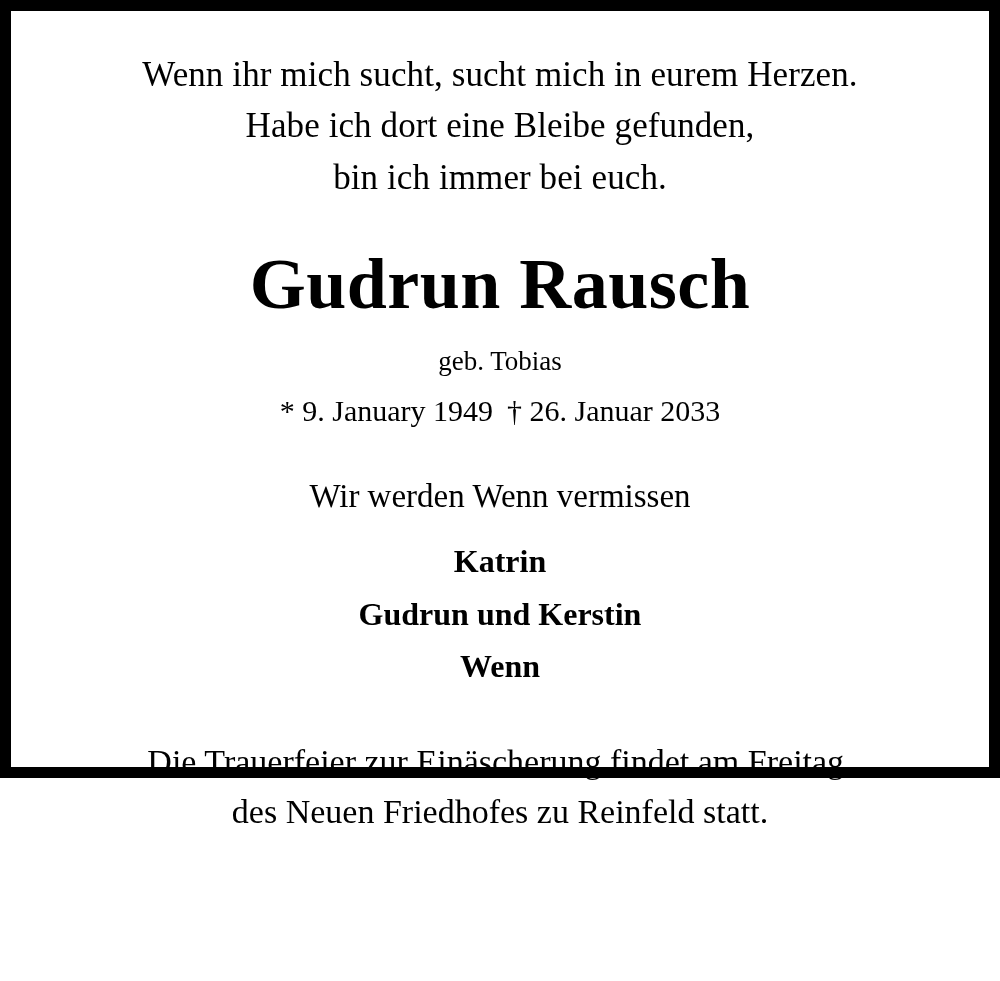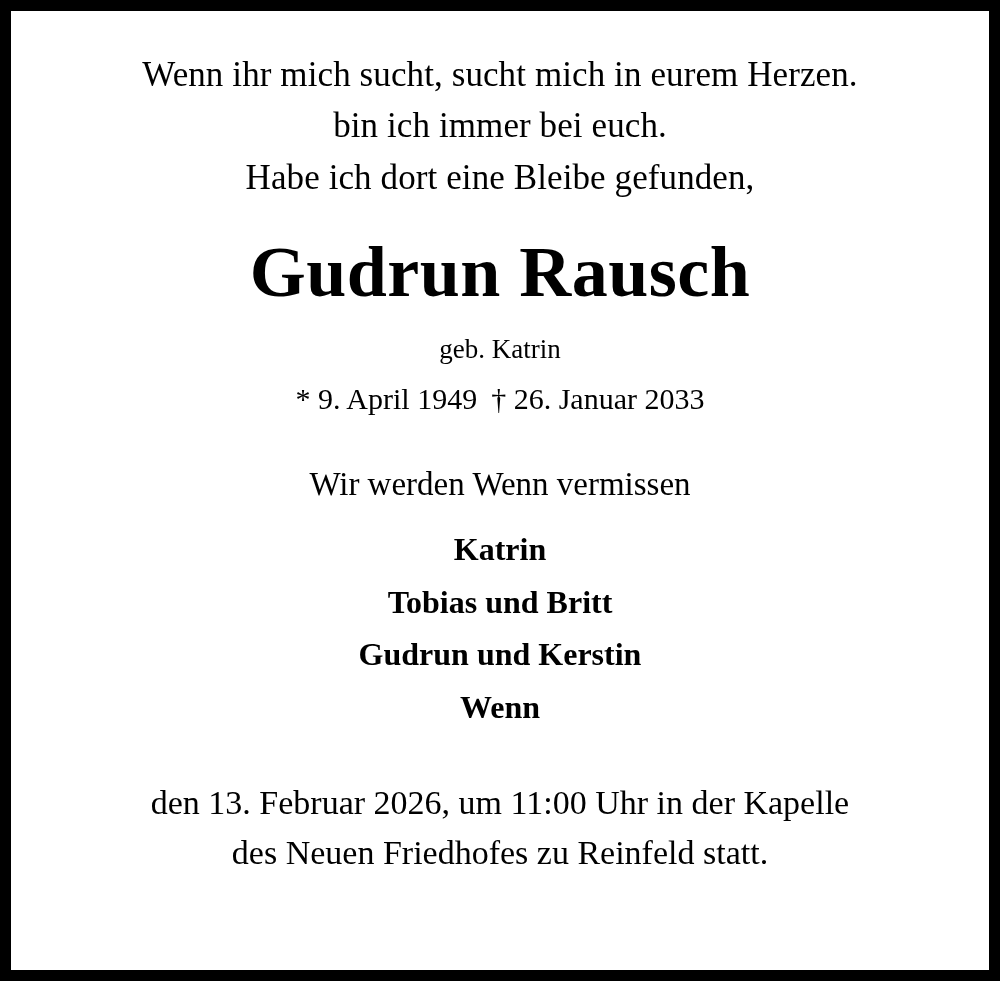--- a/index.html
+++ b/index.html
@@ -9,40 +9,40 @@
   }
   body {
     width: 1000px;
     height: 981px;
     font-family: "Liberation Serif", serif;
     color: #000000;
   }
   .notice {
     box-sizing: border-box;
     width: 1000px;
-    height: 981px;
+    height: 778px;
     border: 11px solid #000000;
     background: #ffffff;
     padding: 30px 34px 22px 34px;
     display: flex;
     flex-direction: column;
     align-items: center;
     text-align: center;
     font-family: Liberation Serif, serif;
   }
   .poem {
     margin-top: 8px;
     font-size: 35px;
     line-height: 1.47;
     letter-spacing: 0.1px;
   }
   .poem-line { white-space: nowrap; }
 
   .name {
-    margin-top: 32px;
+    margin-top: 44px;
     font-size: 72px;
     font-weight: bold;
     letter-spacing: 0.5px;
     line-height: 1.05;
   }
   .born-name {
     margin-top: 22px;
     font-size: 27px;
     line-height: 1.2;
   }
@@ -71,39 +71,38 @@
   }
   .ceremony-line { white-space: nowrap; }
 </style>
 </head>
 <body>
 
 <div class="notice">
 
   <div class="poem">
     <div class="poem-line">Wenn ihr mich sucht, sucht mich in eurem Herzen.</div>
+    <div class="poem-line">Habe ich dort eine Bleibe gefunden,</div>
     <div class="poem-line">bin ich immer bei euch.</div>
-    <div class="poem-line">Habe ich dort eine Bleibe gefunden,</div>
   </div>
 
   <div class="name">Gudrun Rausch</div>
 
-  <div class="born-name">geb. Katrin</div>
+  <div class="born-name">geb. Tobias</div>
 
   <div class="dates">
-    <span>* 9. April 1949</span><span class="sep"></span><span>† 26. Januar 2033</span>
+    <span>* 9. January 1949</span><span class="sep"></span><span>† 26. Januar 2033</span>
   </div>
 
   <div class="farewell">Wir werden Wenn vermissen</div>
 
   <div class="survivors">
     <div>Katrin</div>
-    <div>Tobias und Britt</div>
     <div>Gudrun und Kerstin</div>
     <div>Wenn</div>
   </div>
 
   <div class="ceremony">
-    <div class="ceremony-line">den 13. Februar 2026, um 11:00 Uhr in der Kapelle</div>
+    <div class="ceremony-line">Die Trauerfeier zur Einäscherung findet am Freitag,</div>
     <div class="ceremony-line">des Neuen Friedhofes zu Reinfeld statt.</div>
   </div>
 
 </div>
 
 </body></html>

